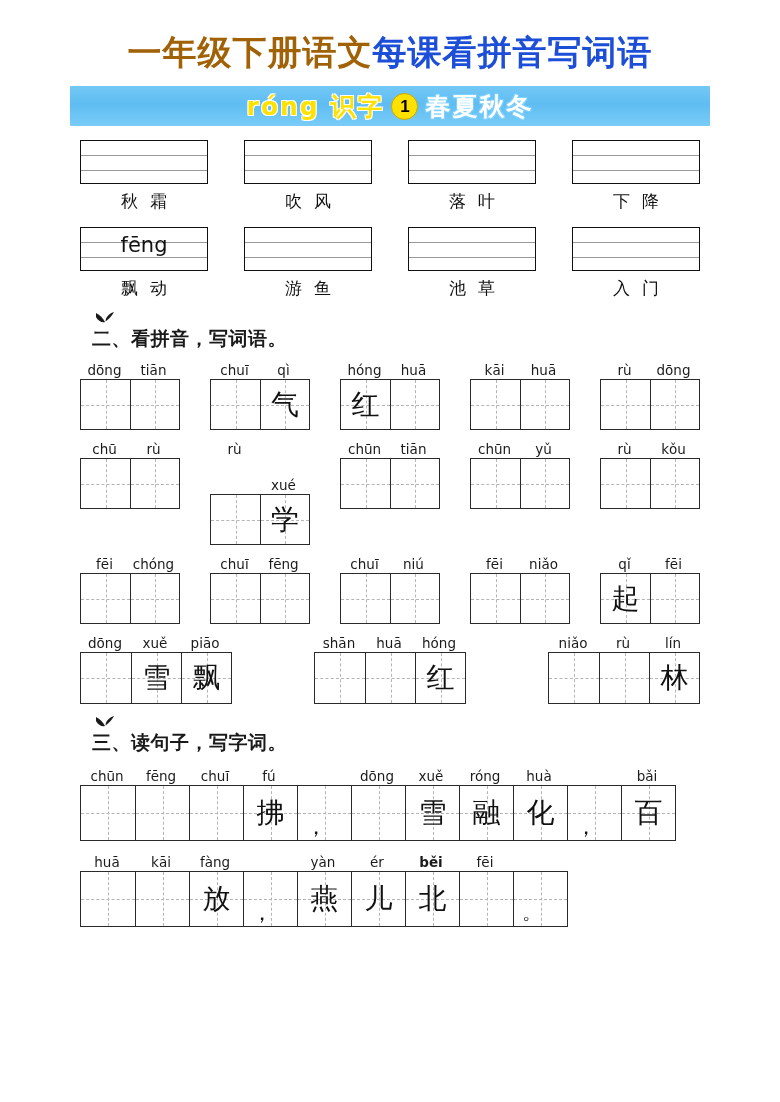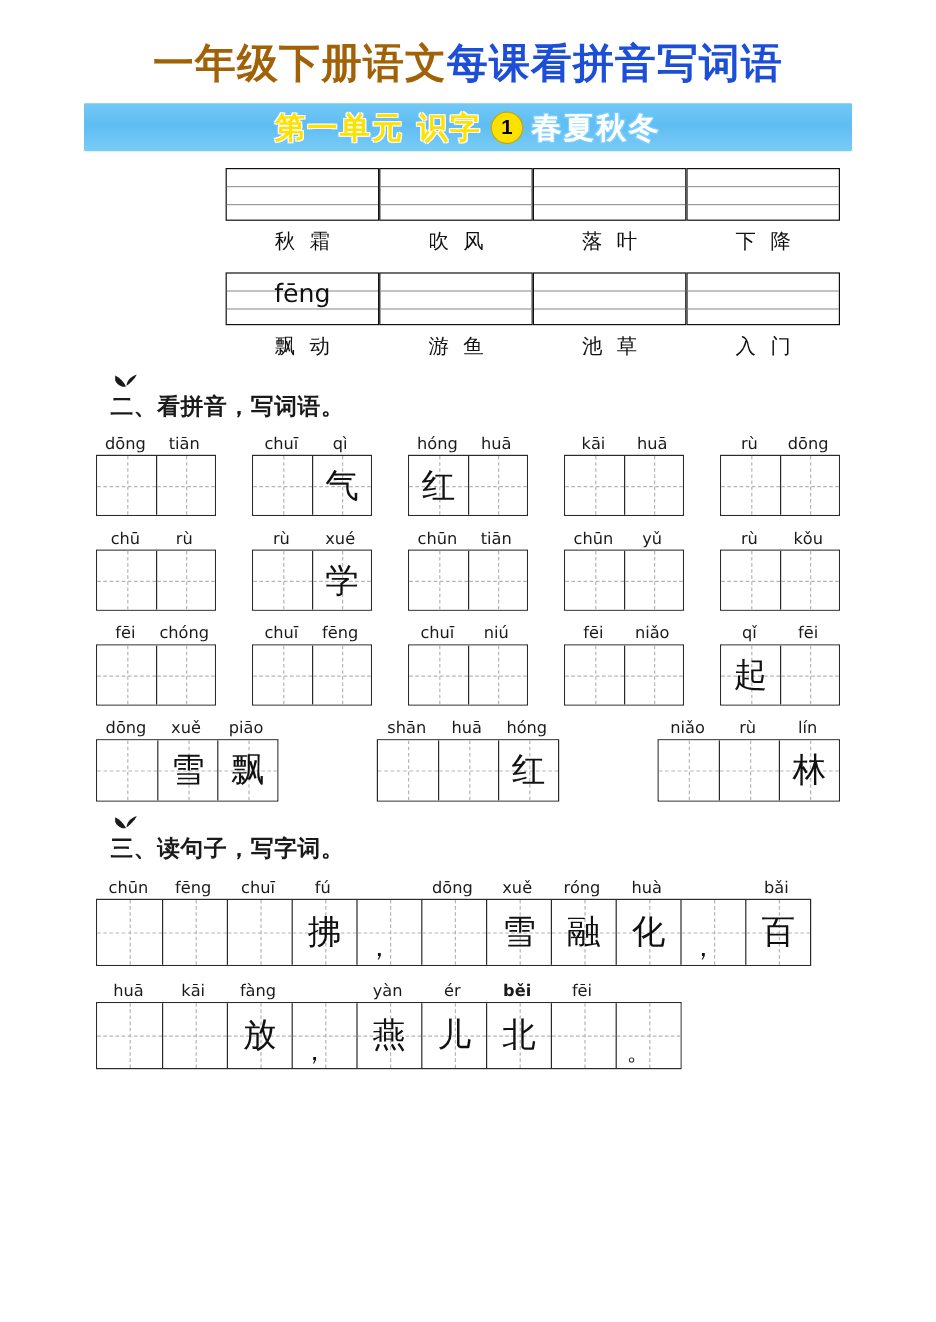--- a/index.html
+++ b/index.html
@@ -86,21 +86,21 @@
     width:22px;height:14px;
   }
 
   
   .s1{
     margin:14px 0 0 0;
     padding:0 80px;
   }
   .s1-row{
     display:flex;
-    justify-content:flex-end;
+    justify-content:space-between;
     margin-bottom:14px;
   }
   .s1-cell{width:128px;}
   .fourline{
     position:relative;
     width:128px;height:44px;
     border:1.6px solid #111;
     box-sizing:border-box;
     background:#fff;
   }
@@ -197,21 +197,21 @@
 
 <div class="page">
 
   <div class="title-wrap">
     <div class="title">
       <span class="blk">一年级下册语文</span><span class="red">每课看拼音写词语</span>
     </div>
   </div>
 
   <div class="banner">
-    <span class="yellow">第一单元 识字</span>
+    <span class="yellow">róng 识字</span>
     <span class="circle-num">1</span>
     <span class="white">春夏秋冬</span>
   </div>
 
 
   <div class="s1">
     <div class="s1-row">
       <div class="s1-cell">
         <div class="fourline">
           <div class="l l1"></div>
@@ -397,21 +397,21 @@
             <div class="tz" style="width: 49px; height: 49px;">
               <div class="vd"></div>
               <div class="hd"></div>
               <div class="ch"></div>
             </div>
           </div>
         </div>
         <div class="grp">
           <div class="grp-pin">
             <span style="width: 49px;">rù</span>
-            <span style="width: 49px;">xué</span>
+            <span style="width: 49px; margin-top: 36px;">xué</span>
           </div>
           <div class="grp-cells">
             <div class="tz" style="width: 49px; height: 49px;">
               <div class="vd"></div>
               <div class="hd"></div>
               <div class="ch"></div>
             </div>
             <div class="tz" style="width: 49px; height: 49px;">
               <div class="vd"></div>
               <div class="hd"></div>

